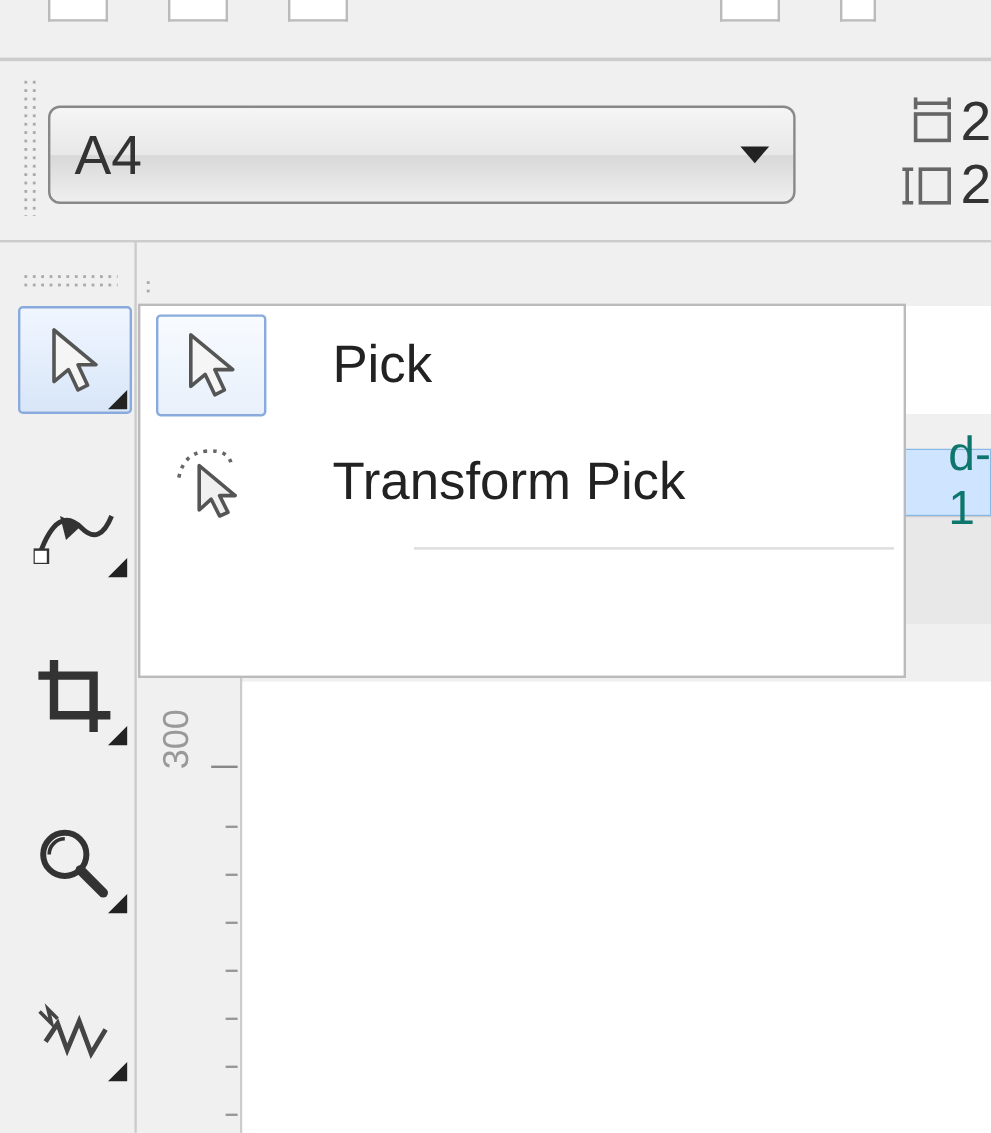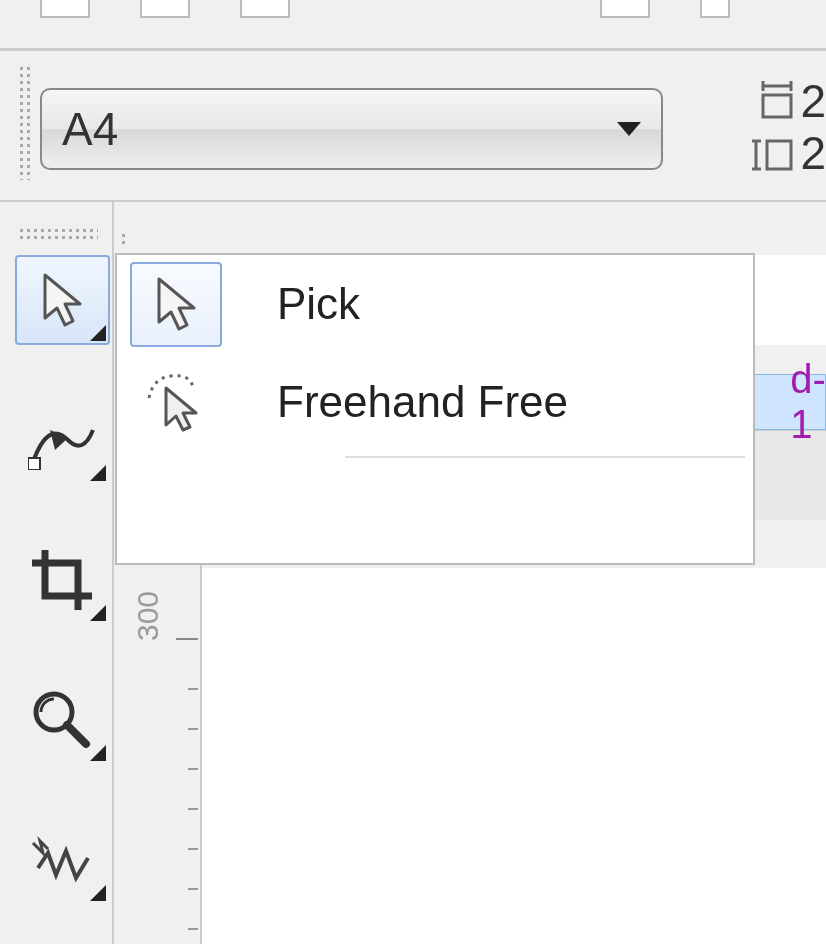--- a/index.html
+++ b/index.html
@@ -271,21 +271,21 @@
     
     .tab-partial {
       position: absolute;
       right: 0;
       top: 374px;
       width: 72px;
       height: 56px;
       background: #cfe5ff;
       border: 1px solid #8bb8e0;
       font-size: 40px;
-      color: #a21caf;
+      color: #0f766e;
       display: flex;
       align-items: center;
       justify-content: center;
       z-index: 5;
       padding-left: 36px;
     }
     .tab-shadow {
       position: absolute;
       right: 0;
       top: 430px;
@@ -440,16 +440,16 @@
     </div>
     <span class="flyout-label">Pick</span>
   </div>
   <div class="flyout-item">
     <div class="icon-box">
       <svg width="70" height="65" viewBox="0 0 70 65">
         <path d="M 8 28 Q 12 8 30 6 Q 50 4 52 18" fill="none" stroke="#666" stroke-width="3" stroke-dasharray="3,5"></path>
         <path d="M 25 18 L 25 55 L 35 46 L 42 60 L 49 57 L 42 43 L 55 43 Z" fill="#f0f0f0" stroke="#555" stroke-width="3" stroke-linejoin="round"></path>
       </svg>
     </div>
-    <span class="flyout-label">Freehand Free</span>
+    <span class="flyout-label">Transform Pick</span>
   </div>
   <div class="flyout-sep"></div>
 </div>
 
 </body></html>

